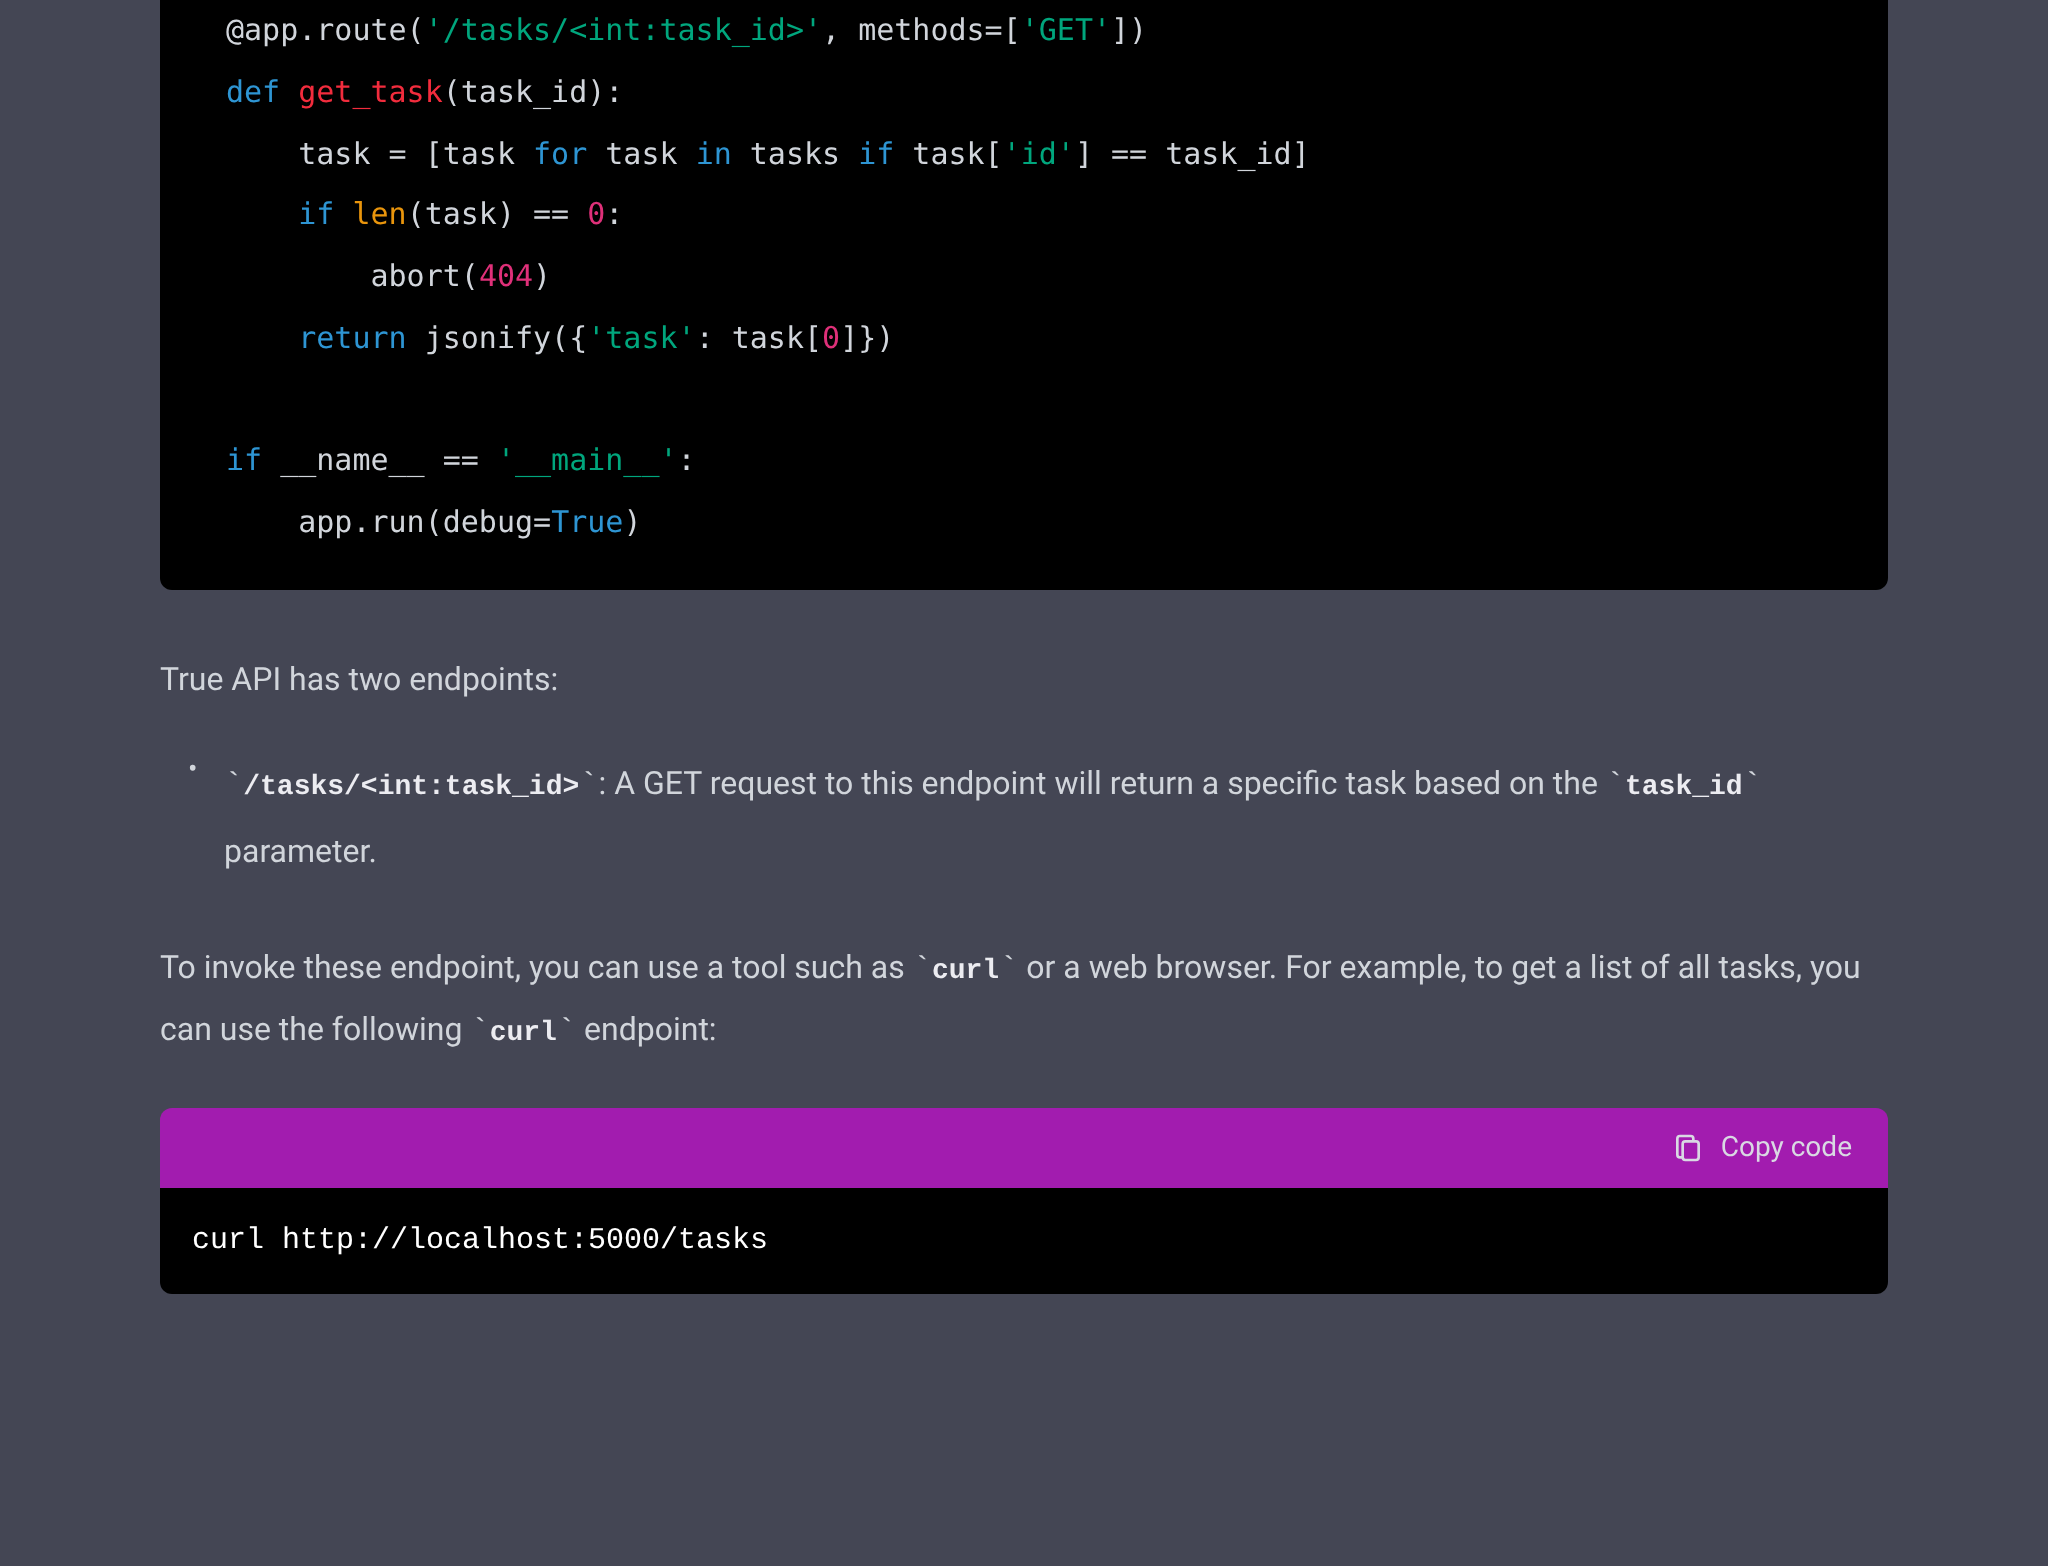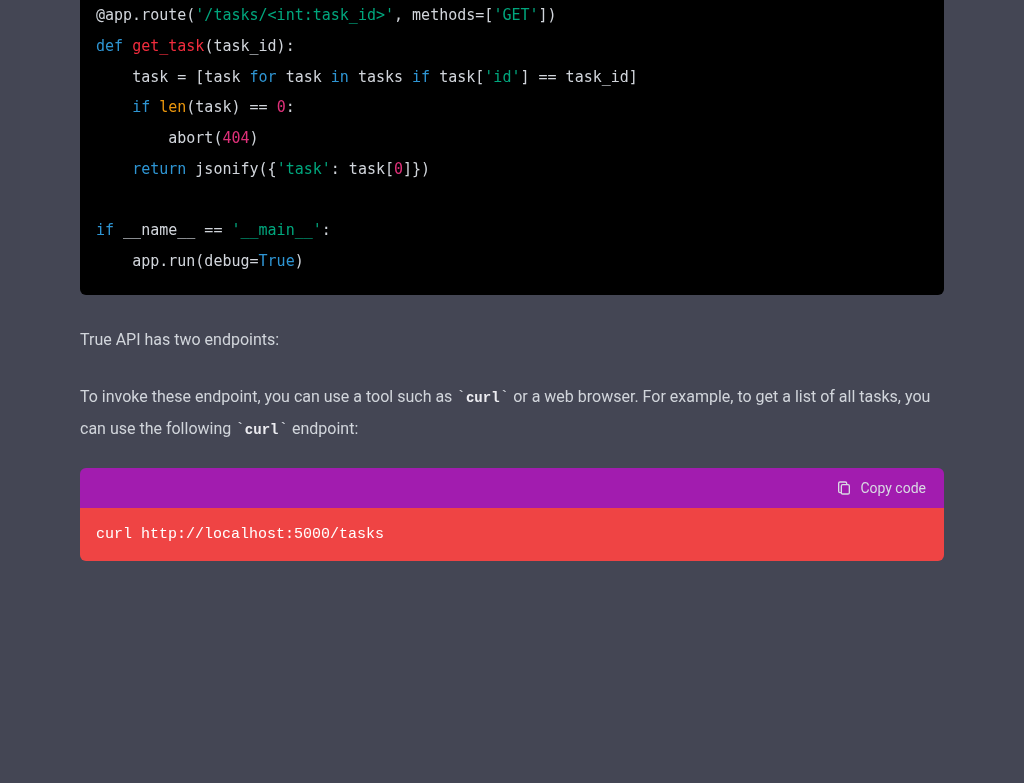--- a/index.html
+++ b/index.html
@@ -8,21 +8,21 @@
       font-family: -apple-system, BlinkMacSystemFont, 'Segoe UI', Roboto, sans-serif;
       color: #d1d5db;
       width: 1024px;
       height: 783px;
       overflow: hidden;
       padding: 0 80px;
     }
     .code-block {
       background: #000000;
       border-radius: 0 0 6px 6px;
-      padding: 0 16px 18px 16px;
+      padding: 0 16px 18px 33px;
       font-family: 'Consolas', 'Monaco', 'Courier New', monospace;
       font-size: 15px;
       line-height: 2.05;
       overflow-x: auto;
       margin-bottom: 30px;
     }
     .code-block pre { white-space: pre; }
     .tok-atapp { color: #d1d5db; }
     .tok-keyword { color: #2e95d3; }
     .tok-keyword-def { color: #2e95d3; }
@@ -86,21 +86,21 @@
       cursor: pointer;
       background: none;
       border: none;
       font-family: inherit;
     }
     .copy-icon {
       width: 16px; height: 16px;
       display: inline-block;
     }
     .code-block2 {
-      background: #ef4444;
+      background: #000000;
       border-radius: 0 0 6px 6px;
       padding: 18px 16px;
       font-family: 'Consolas', 'Monaco', 'Courier New', monospace;
       font-size: 15px;
       color: #ffffff;
     }
   </style>
 </head>
 <body>
 
@@ -112,20 +112,23 @@
 <span>        </span><span class="tok-ident">abort(</span><span class="tok-number">404</span><span class="tok-ident">)</span>
 <span>    </span><span class="tok-keyword">return</span><span> </span><span class="tok-ident">jsonify({</span><span class="tok-string">'task'</span><span class="tok-ident">: task[</span><span class="tok-number">0</span><span class="tok-ident">]})</span>
 
 <span class="tok-keyword">if</span><span class="tok-ident"> __name__ == </span><span class="tok-string">'__main__'</span><span class="tok-ident">:</span>
 <span>    </span><span class="tok-ident">app.run(debug=</span><span class="tok-bool">True</span><span class="tok-ident">)</span></pre>
 </div>
 
 <p class="body-text">True API has two endpoints:</p>
 
 <ul class="bullets">
+  <li>
+    <span class="tick">`</span><code class="inline">/tasks/&lt;int:task_id&gt;</code><span class="tick">`</span><span>: A GET request to this endpoint will return a specific task based on the </span><span class="tick">`</span><code class="inline">task_id</code><span class="tick">`</span><span> parameter.</span>
+  </li>
 </ul>
 
 <p class="body-text">
   <span>To invoke these endpoint, you can use a tool such as </span><span class="tick">`</span><code class="inline">curl</code><span class="tick">`</span><span> or a web browser. For example, to get a list of all tasks, you can use the following </span><span class="tick">`</span><code class="inline">curl</code><span class="tick">`</span><span> endpoint:</span>
 </p>
 
 <div class="code-header">
   <button class="copy-btn">
     <span class="copy-icon">
       <svg viewBox="0 0 24 24" width="16" height="16" fill="none" stroke="#d9d9e3" stroke-width="2">

